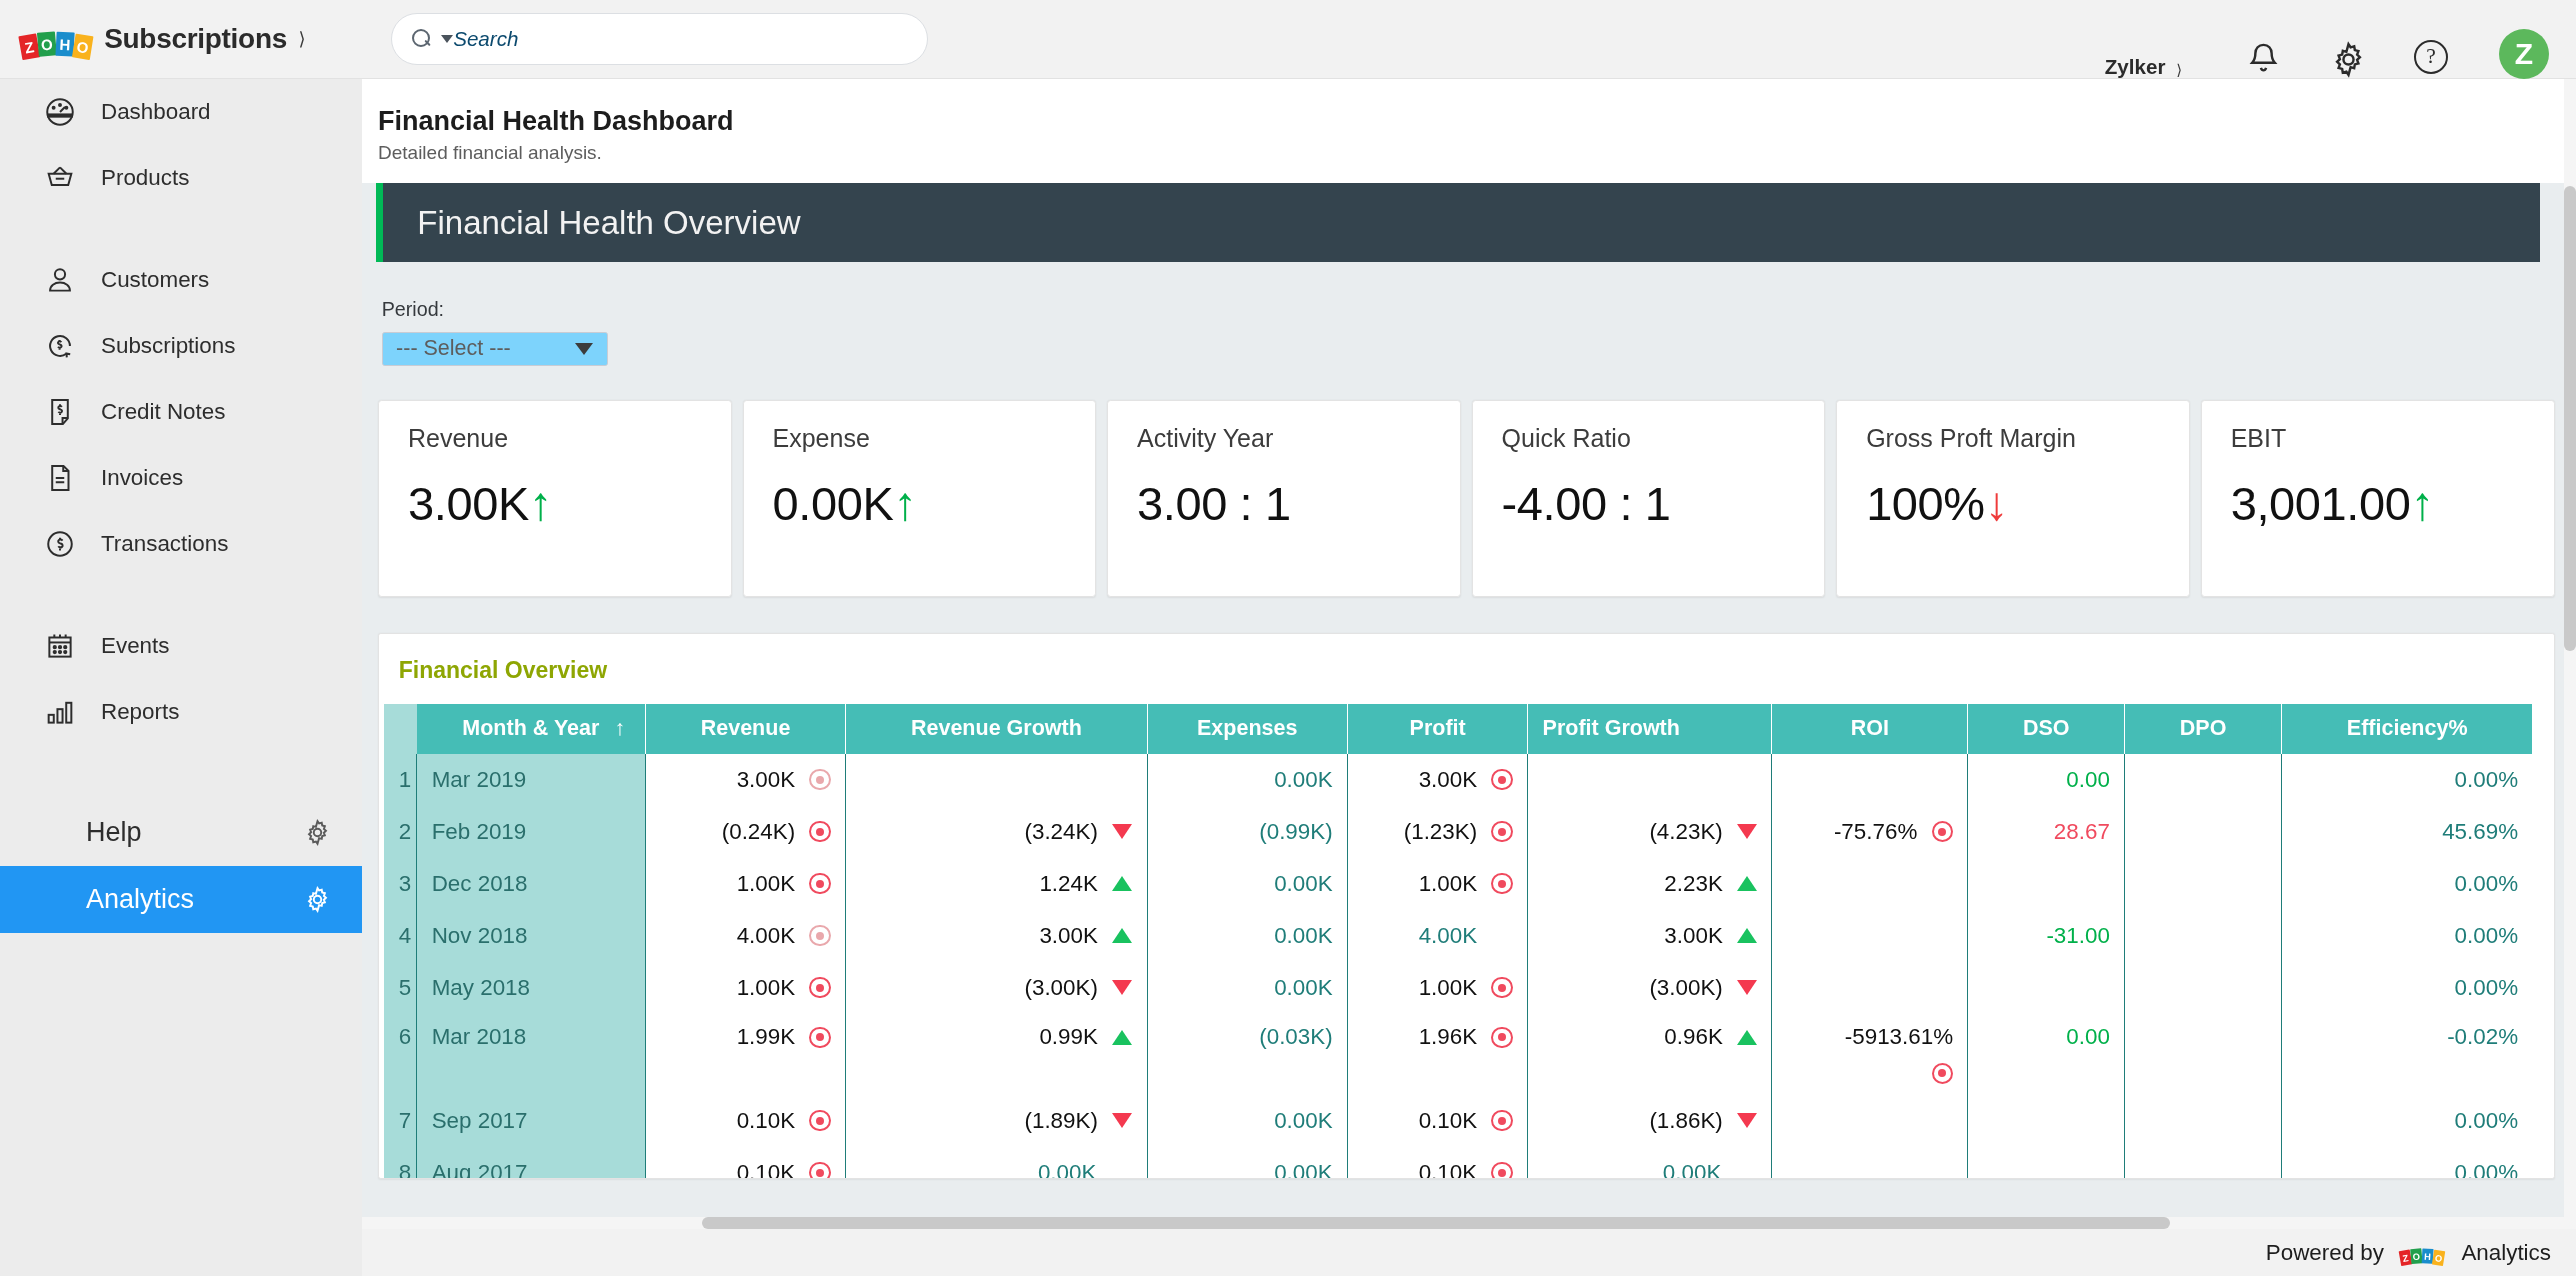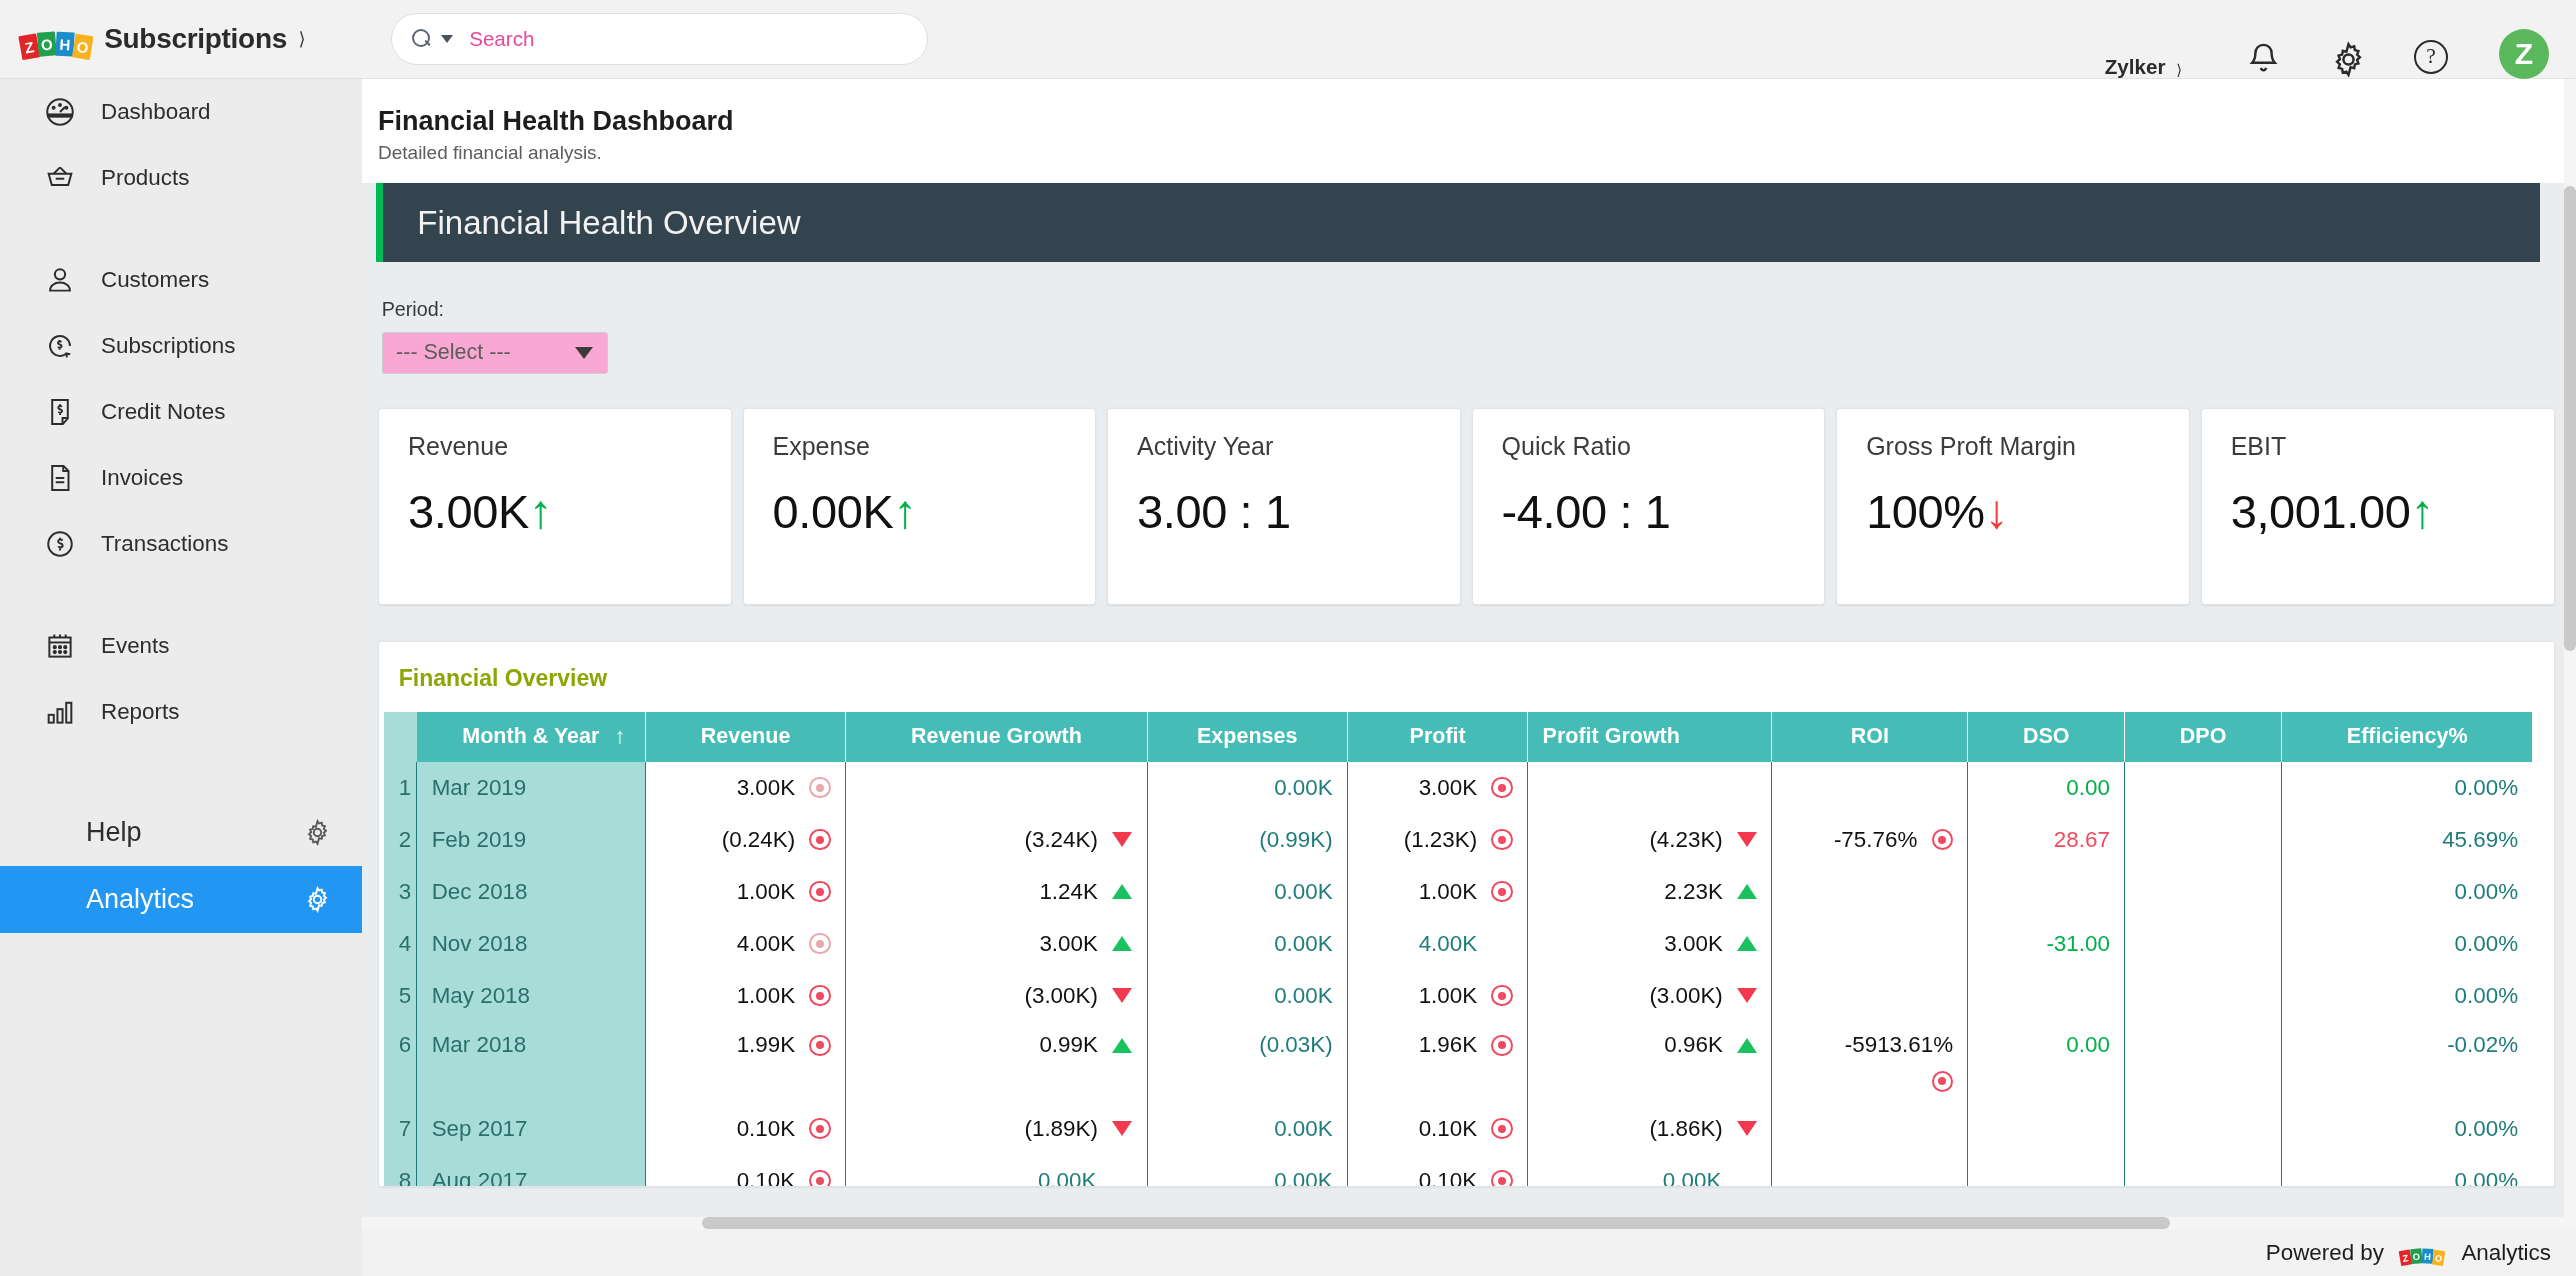--- a/index.html
+++ b/index.html
@@ -43,21 +43,21 @@
     border:2px solid #5c6670; border-radius:50%;
   }
   .search-icon::after {
     content:""; position:absolute; left:12.5px; top:12.5px; width:7.2px; height:2.1px;
     background:#5c6670; transform:rotate(45deg); border-radius:1.8px;
   }
   .search-caret {
     width:0;height:0;border-left:6.3px solid transparent;border-right:6.3px solid transparent;
     border-top:8px solid #4a535c; margin-left:9.8px; flex:none;
   }
-  .search-placeholder { margin-left:16px; color:#ec4899; font-size:20.6px; }
+  .search-placeholder { color:#0c4a6e; font-size:20.6px;font-style:italic; }
 
   .topbar-right {
     margin-left:auto; display:flex; align-items:flex-end; gap:0; padding-right:27px; height:79px;
   }
   .org-name { font-size:20.6px; font-weight:bold; color:#2b2b2b; }
   .org-caret { margin-left:10.7px; margin-right:39px; color:#3b3b3b; font-size:15px; }
   .ticon { width:39px; height:39px; margin:0 23px; position:relative; }
 
   
   .bell { width:39px; height:39px; }
@@ -116,21 +116,21 @@
 
   .banner {
     margin:0 36px 0 14.3px; height:79px; background:#34444e;
     border-left:7.2px solid #00b956; display:flex; align-items:center;
   }
   .banner-title { color:#f2f2f2; font-size:33px; padding-left:34px; }
 
   .period-wrap { padding:36px 0 0 19.7px; }
   .period-label { font-size:19.7px; color:#35393d; }
   .period-select {
-    margin-top:10.7px; width:226px; height:42px; background:#f9a8d4;
+    margin-top:10.7px; width:226px; height:34px; background:#7dd3fc;
     border:0.9px solid #c8ccd4; border-radius:2.7px;
     display:flex; align-items:center; padding:0 13.4px; font-size:21.5px; color:#5d5d5d;
   }
   .period-caret {
     margin-left:auto;
     width:0;height:0;border-left:9.8px solid transparent;border-right:9.8px solid transparent;
     border-top:12.5px solid #3c3c3c;
   }
 
   

